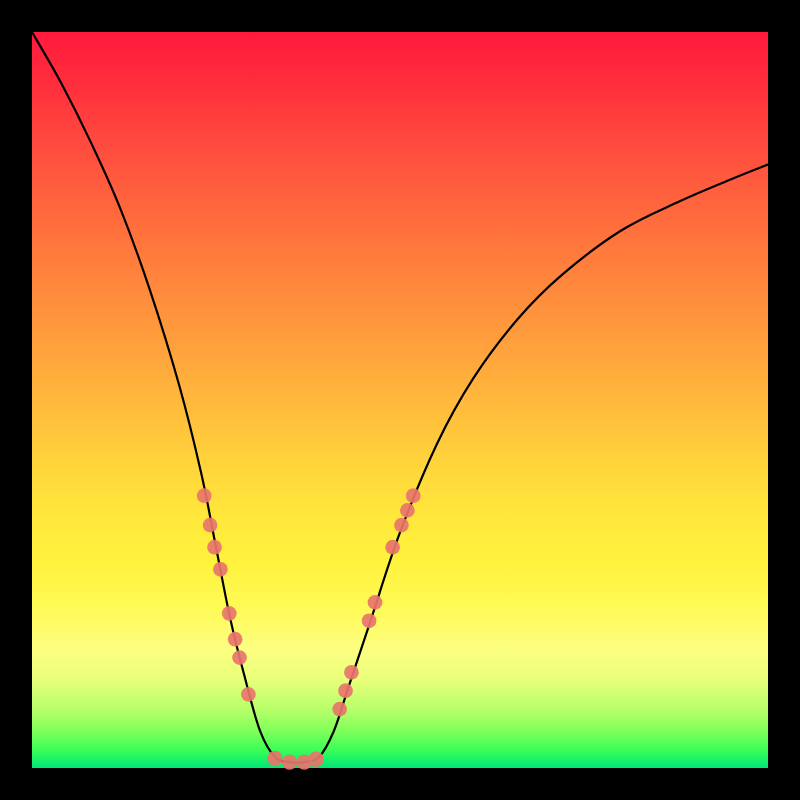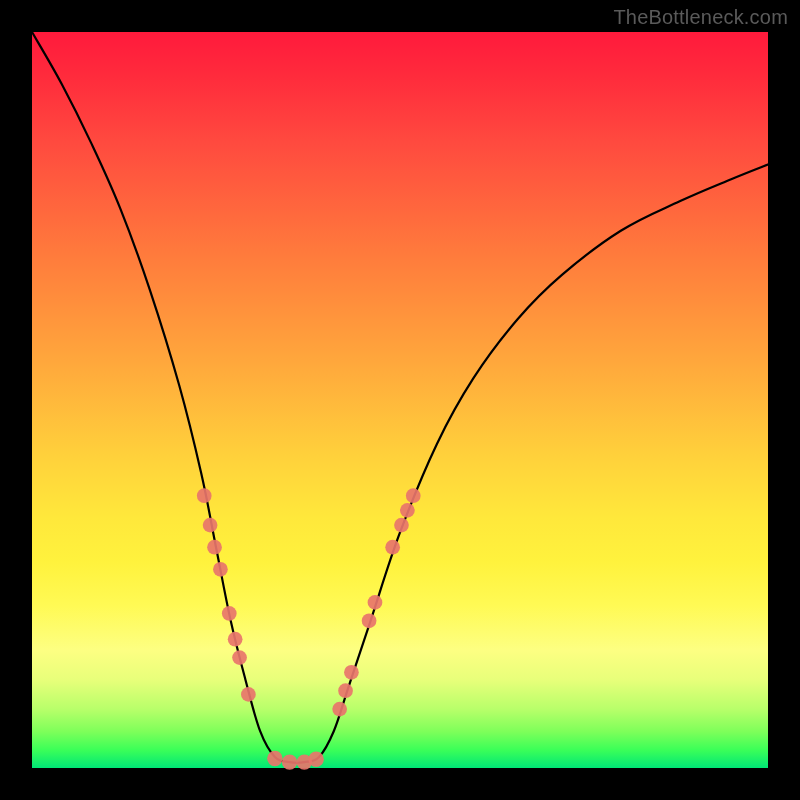--- a/index.html
+++ b/index.html
@@ -103,14 +103,13 @@
           <circle cx="381.248" cy="463.68" r="7.36" class="dot"></circle>
         </g>
       <g id="markers-bottom">
           <circle cx="242.88000000000002" cy="726.432" r="7.728000000000001" class="dot-cap"></circle>
           <circle cx="257.59999999999997" cy="730.112" r="7.728000000000001" class="dot-cap"></circle>
           <circle cx="272.32" cy="730.112" r="7.728000000000001" class="dot-cap"></circle>
           <circle cx="284.096" cy="727.168" r="7.728000000000001" class="dot-cap"></circle>
         </g>
     </svg>
   </div>
-  <div class="watermark">TheBottleneck.com</div>
 </div>
 
 </body></html>

